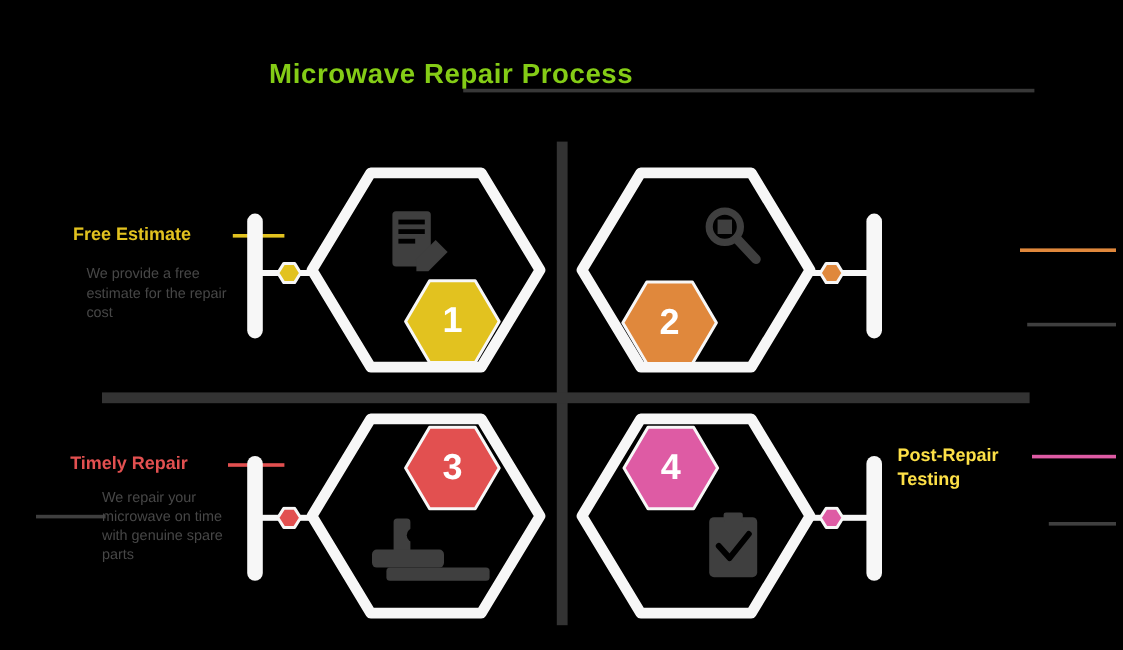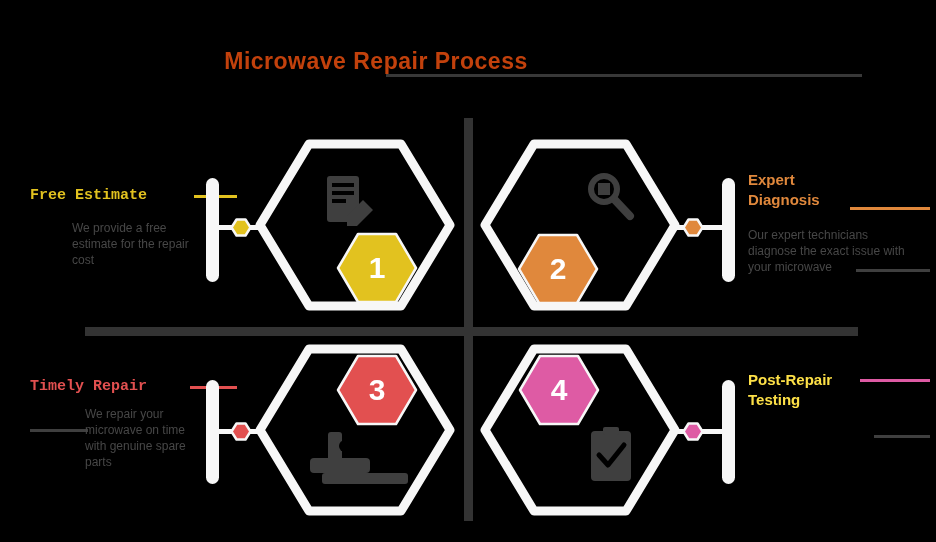--- a/index.html
+++ b/index.html
@@ -4,21 +4,21 @@
 <style>
   html,body{margin:0;padding:0;background:#000;}
   #stage{
     position:relative;width:936px;height:542px;background:#000000;
     overflow:hidden;font-family:"Liberation Sans",sans-serif;
   }
   .abs{position:absolute;}
   
   .title{
     left:0;top:48px;width:752px;text-align:center;
-    font-size:23px;font-weight:bold;color:#c2410c;letter-spacing:.5px;
+    font-size:23px;font-weight:bold;color:#84cc16;letter-spacing:.5px;
   }
   .title-rule{left:386px;top:74px;width:476px;height:3px;background:#383838;}
   
   .v-divider{left:464px;top:118px;width:9px;height:403px;background:#333333;}
   .h-divider{left:85px;top:327px;width:773px;height:9px;background:#333333;}
   
   .bighex{width:200px;height:172px;}
   .bighex svg{display:block;}
   
   .numhex{width:84px;height:74px;z-index:6;}
@@ -26,21 +26,21 @@
     position:absolute;left:0;top:0;width:84px;height:74px;
     display:flex;align-items:center;justify-content:center;
     color:#ffffff;font-size:30px;font-weight:bold;
   }
   
   .vbar{width:13px;height:104px;background:#f7f7f7;border-radius:7px;z-index:5;}
   .stub{height:5px;background:#f7f7f7;z-index:3;}
   .bullet{width:22px;height:19px;z-index:6;}
   
   .heading{font-size:15px;font-weight:bold;line-height:20px;z-index:7;}
-  .h-right{text-align:left;font-family:Liberation Mono, monospace;}
+  .h-right{text-align:center;}
   .h-yellow{color:#e2c21f;}
   .h-orange{color:#e0883c;}
   .h-red{color:#e25050;}
   .h-pink{color:#fde047;}
   .rule{height:3px;z-index:2;}
   .rule-yellow{background:#e2c21f;}
   .rule-orange{background:#e0883c;}
   .rule-red{background:#e25050;}
   .rule-pink{background:#de5ba4;}
   .graystub{height:3px;background:#3f3f3f;z-index:2;}
@@ -112,22 +112,20 @@
     </svg>
     <div class="num">2</div>
   </div>
   <div class="abs vbar" style="left:722px;top:178px;"></div>
   <div class="abs bullet" style="left:682px;top:218px;">
     <svg width="22" height="19" viewBox="0 0 22 19">
       <polygon points="1.5,9.5 6.5,1.5 15.5,1.5 20.5,9.5 15.5,17.5 6.5,17.5" fill="#e0883c" stroke="#f7f7f7" stroke-width="2.5" stroke-linejoin="round"></polygon>
     </svg>
   </div>
   <div class="abs rule rule-orange" style="left:850px;top:207px;width:80px;"></div>
-  <div class="abs heading h-orange" style="left:748px;top:170px;width:112px;">Expert Diagnosis</div>
-  <div class="abs desc" style="left:748px;top:227px;width:168px;">Our expert technicians diagnose the exact issue with your microwave</div>
   <div class="abs graystub" style="left:856px;top:269px;width:74px;"></div>
 
   <div class="abs stub" style="left:218px;top:429px;width:44px;"></div>
   <div class="abs bighex" style="left:255px;top:344px;">
     <svg width="200" height="172" viewBox="0 0 200 172">
       <polygon points="5,86 54,5 146,5 195,86 146,167 54,167" fill="none" stroke="#f7f7f7" stroke-width="9" stroke-linejoin="round"></polygon>
     </svg>
   </div>
   <div class="abs icon" style="left:300px;top:428px;">
     <svg width="110" height="62" viewBox="0 0 110 62">

